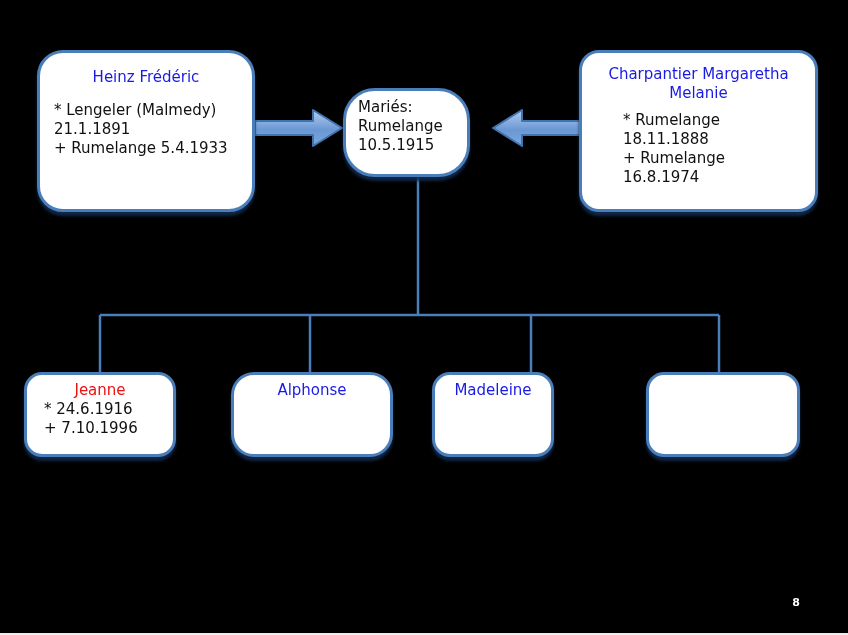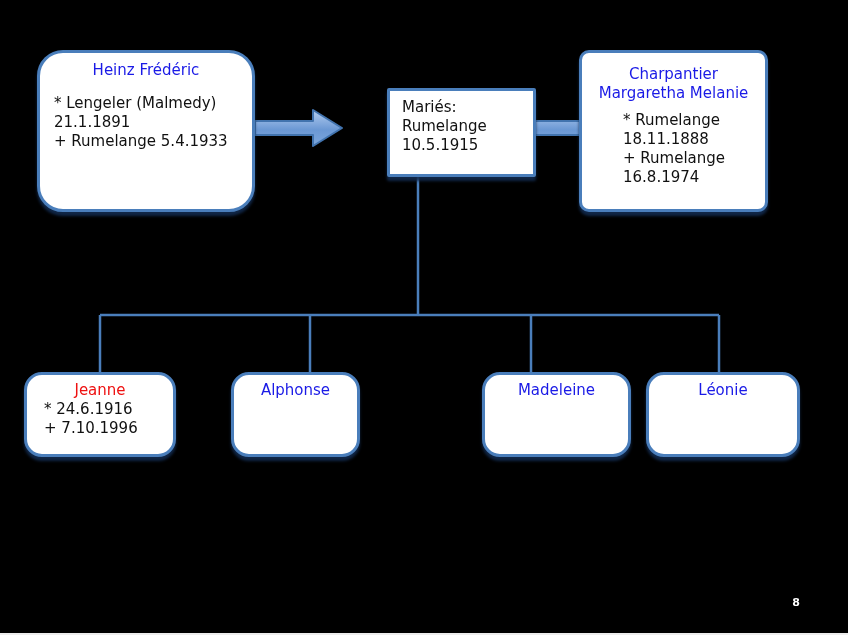--- a/index.html
+++ b/index.html
@@ -43,48 +43,47 @@
   }
   .node-body {
     line-height: 19px;
     white-space: pre-line;
   }
   
   .parent-left {
     left: 37px; top: 50px;
     width: 218px; height: 162px;
     border-radius: 26px;
-    padding: 8px 14px;
+    padding: 15px 14px;
   }
   .parent-right {
     left: 579px; top: 50px;
-    width: 189px; height: 162px;
-    border-radius: 10px;
+    width: 239px; height: 162px;
+    border-radius: 20px;
     padding: 12px 12px;
   }
   .parent-left .node-body { margin-top: 14px; }
   .parent-right .node-body { margin-top: 8px; margin-left: 29px; }
   
   .marriage {
     left: 343px; top: 88px;
-    width: 149px; height: 89px;
-    border-radius: 2px;
+    width: 127px; height: 89px;
+    border-radius: 32px;
     padding: 7px 12px;
-    margin-left: 44px;
   }
   
   .child {
     top: 372px;
     height: 85px;
     border-radius: 18px;
     padding: 6px 17px;
   }
   .child-0 { left: 24px;  width: 152px; }
-  .child-1 { left: 231px; width: 129px; }
-  .child-2 { left: 482px; width: 149px; border-radius: 18px; }
+  .child-1 { left: 231px; width: 162px; border-radius: 23px; }
+  .child-2 { left: 432px; width: 122px; border-radius: 18px; }
   .child-3 { left: 646px; width: 154px; }
   
   .page-number {
     position: absolute;
     right: 48px; bottom: 26px;
     color: #fff;
     font-size: 11px;
     font-weight: bold;
   }
 </style>
@@ -144,19 +143,18 @@
 
   <div class="node child child-1">
     <div class="node-title" style="color: rgb(26, 26, 230);">Alphonse</div>
   </div>
 
   <div class="node child child-2">
     <div class="node-title" style="color: rgb(26, 26, 230);">Madeleine</div>
   </div>
 
   <div class="node child child-3">
-    <div class="node-title" style="color: rgb(26, 26, 230);">Léonie</div>
   </div>
 
   <div class="page-number">8</div>
 
   <div class="bottom-edge"></div>
 </div>
 
 </body></html>

